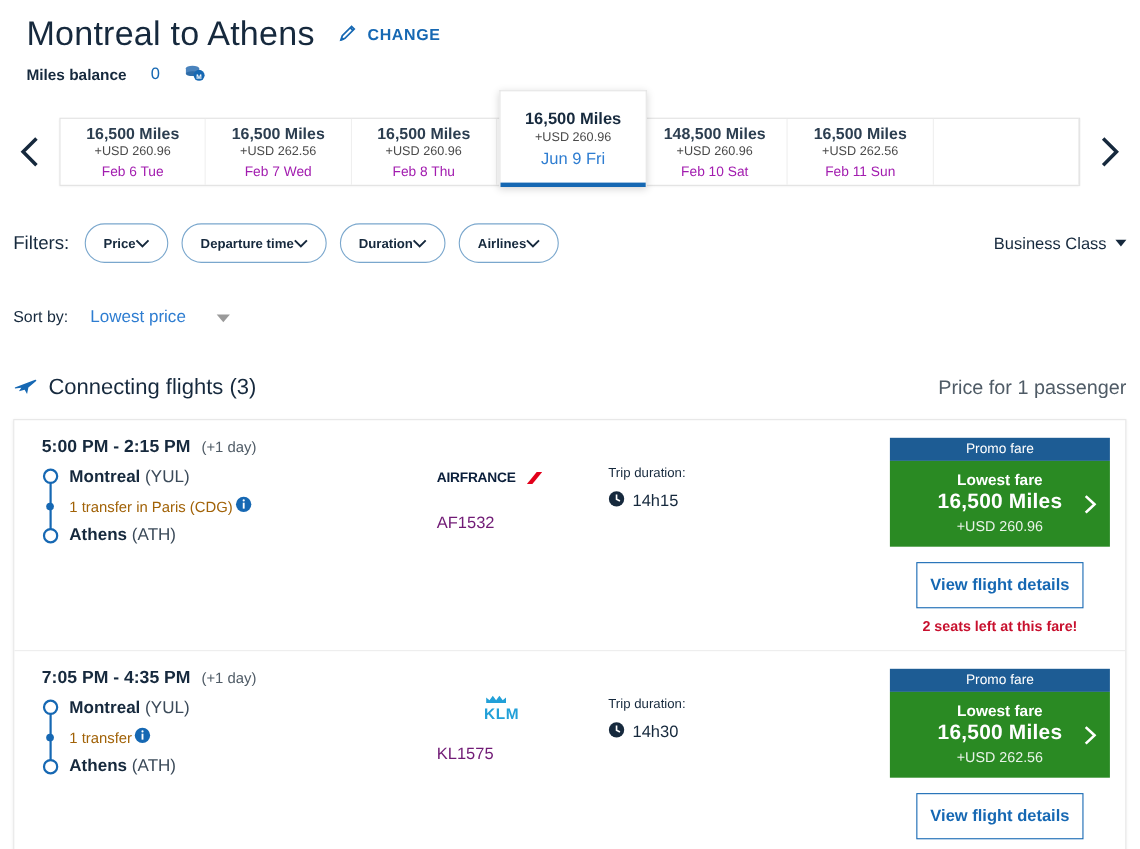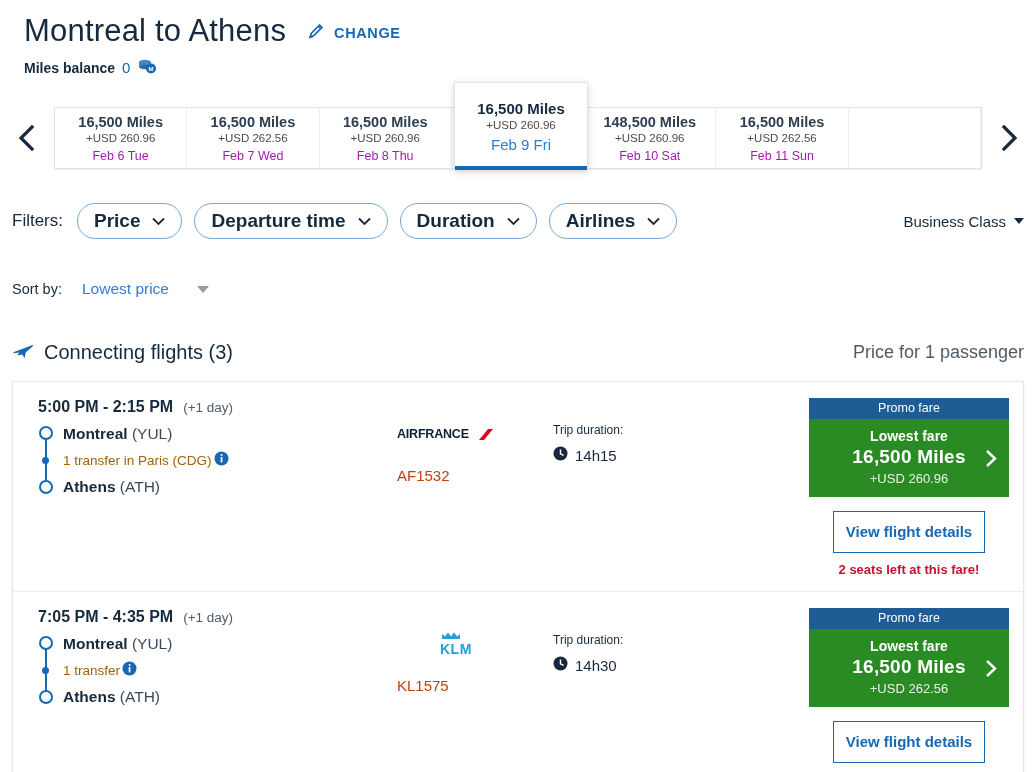--- a/index.html
+++ b/index.html
@@ -19,21 +19,21 @@
     font-size: 31px; font-weight: 300; letter-spacing: .2px;
     color: #16293d; line-height: 1.1;
   }
   .change-link {
     display: flex; align-items: center; gap: 8px;
     color: #1668b3; font-size: 14.5px; font-weight: 700;
     letter-spacing: .6px; cursor: pointer; padding-bottom: 4px;
   }
   .pencil-icon { display: block; }
   .miles-row {
-    display: flex; align-items: center; gap: 7px;
+    display: flex; align-items: center; gap: 22px;
     margin-top: 9px; font-size: 14px;
   }
   .miles-label { font-weight: 700; color: #16293d; }
   .miles-value { color: #1668b3; font-size: 15px; }
   .coin-icon { display: block; }
 
   
   .carousel {
     position: relative; margin: 22px 0 0 0;
     height: 76px; display: flex; align-items: center;
@@ -75,25 +75,25 @@
     height: 4px; background: #1668b3;
   }
 
   
   .filters-row {
     display: flex; align-items: center; gap: 12px;
     padding: 0 12px; margin-top: 24px; height: 42px;
   }
   .filters-label { font-size: 17px; color: #16293d; font-weight: 400; margin-right: 2px; }
   .pill {
-    display: inline-flex; align-items: center; gap: 12px;
+    display: inline-flex; align-items: center; 
     height: 36px; padding: 0 16px;
     border: 1px solid #7aa7cd; border-radius: 20px;
     background: #fff; cursor: pointer;
-    font-size: 19px; font-weight: 700; color: #16293d;
+    font-size: 12px; font-weight: 700; color: #16293d;
   }
   .cabin-select {
     margin-left: auto; display: inline-flex; align-items: center; gap: 8px;
     font-size: 15px; color: #16293d; cursor: pointer;
   }
   .tri-down {
     width: 0; height: 0;
     border-left: 5.5px solid transparent;
     border-right: 5.5px solid transparent;
     border-top: 6.5px solid #16293d;
@@ -160,21 +160,21 @@
   .route-stop .city { font-weight: 700; color: #16293d; }
   .route-stop .code { color: #3b4a59; font-weight: 400; }
   .transfer {
     display: flex; align-items: center; gap: 2px;
     font-size: 13.5px; color: #a16207; margin-bottom: 7px;
   }
   .info-icon { display: block; cursor: pointer; }
 
   .airline { width: 130px; flex: 0 0 130px; padding-top: 25px; }
   .airline-logo { height: 22px; display: flex; align-items: center; }
-  .flight-no { margin-top: 22px; font-size: 15px; color: #c2410c; }
+  .flight-no { margin-top: 22px; font-size: 15px; color: #701a75; }
 
   .af-logo { font-size: 12.5px; font-weight: 700; letter-spacing: -.2px; color: #0b1f3b; display: flex; align-items: center; gap: 10px; }
   .af-slash { width: 14px; height: 11px; }
   .klm-logo { display: flex; flex-direction: column; align-items: flex-start; gap: 1px; margin-left: 43px; }
   .klm-text { font-size: 14px; font-weight: 700; color: #22a0d8; letter-spacing: .5px; }
 
   .duration { flex: 1 1 auto; padding-top: 25px; padding-left: 26px; }
   .dur-label { font-size: 12px; color: #16293d; margin-bottom: 9px; }
   .dur-value { display: flex; align-items: center; gap: 7px; font-size: 15px; color: #16293d; }
   .clock-icon { display: block; }
@@ -274,21 +274,21 @@
       <div class="date-cell">
         <span class="dc-miles">16,500 Miles</span>
         <span class="dc-cash">+USD 262.56</span>
         <span class="dc-day">Feb 11 Sun</span>
       </div>
       <div class="date-cell empty"></div>
 
       <div class="date-cell selected" style="left:399px;width:134px;">
         <span class="dc-miles">16,500 Miles</span>
         <span class="dc-cash">+USD 260.96</span>
-        <span class="dc-day">Feb 9 Fri</span>
+        <span class="dc-day">Jun 9 Fri</span>
         <span class="sel-underline"></span>
       </div>
     </div>
 
     <div class="car-arrow" style="position:absolute;right:0;top:0;">
       <svg width="22" height="30" viewBox="0 0 22 30">
         <polyline points="6,4 17,15 6,26" fill="none" stroke="#16293d" stroke-width="3.2" stroke-linecap="square"></polyline>
       </svg>
     </div>
   </div>

